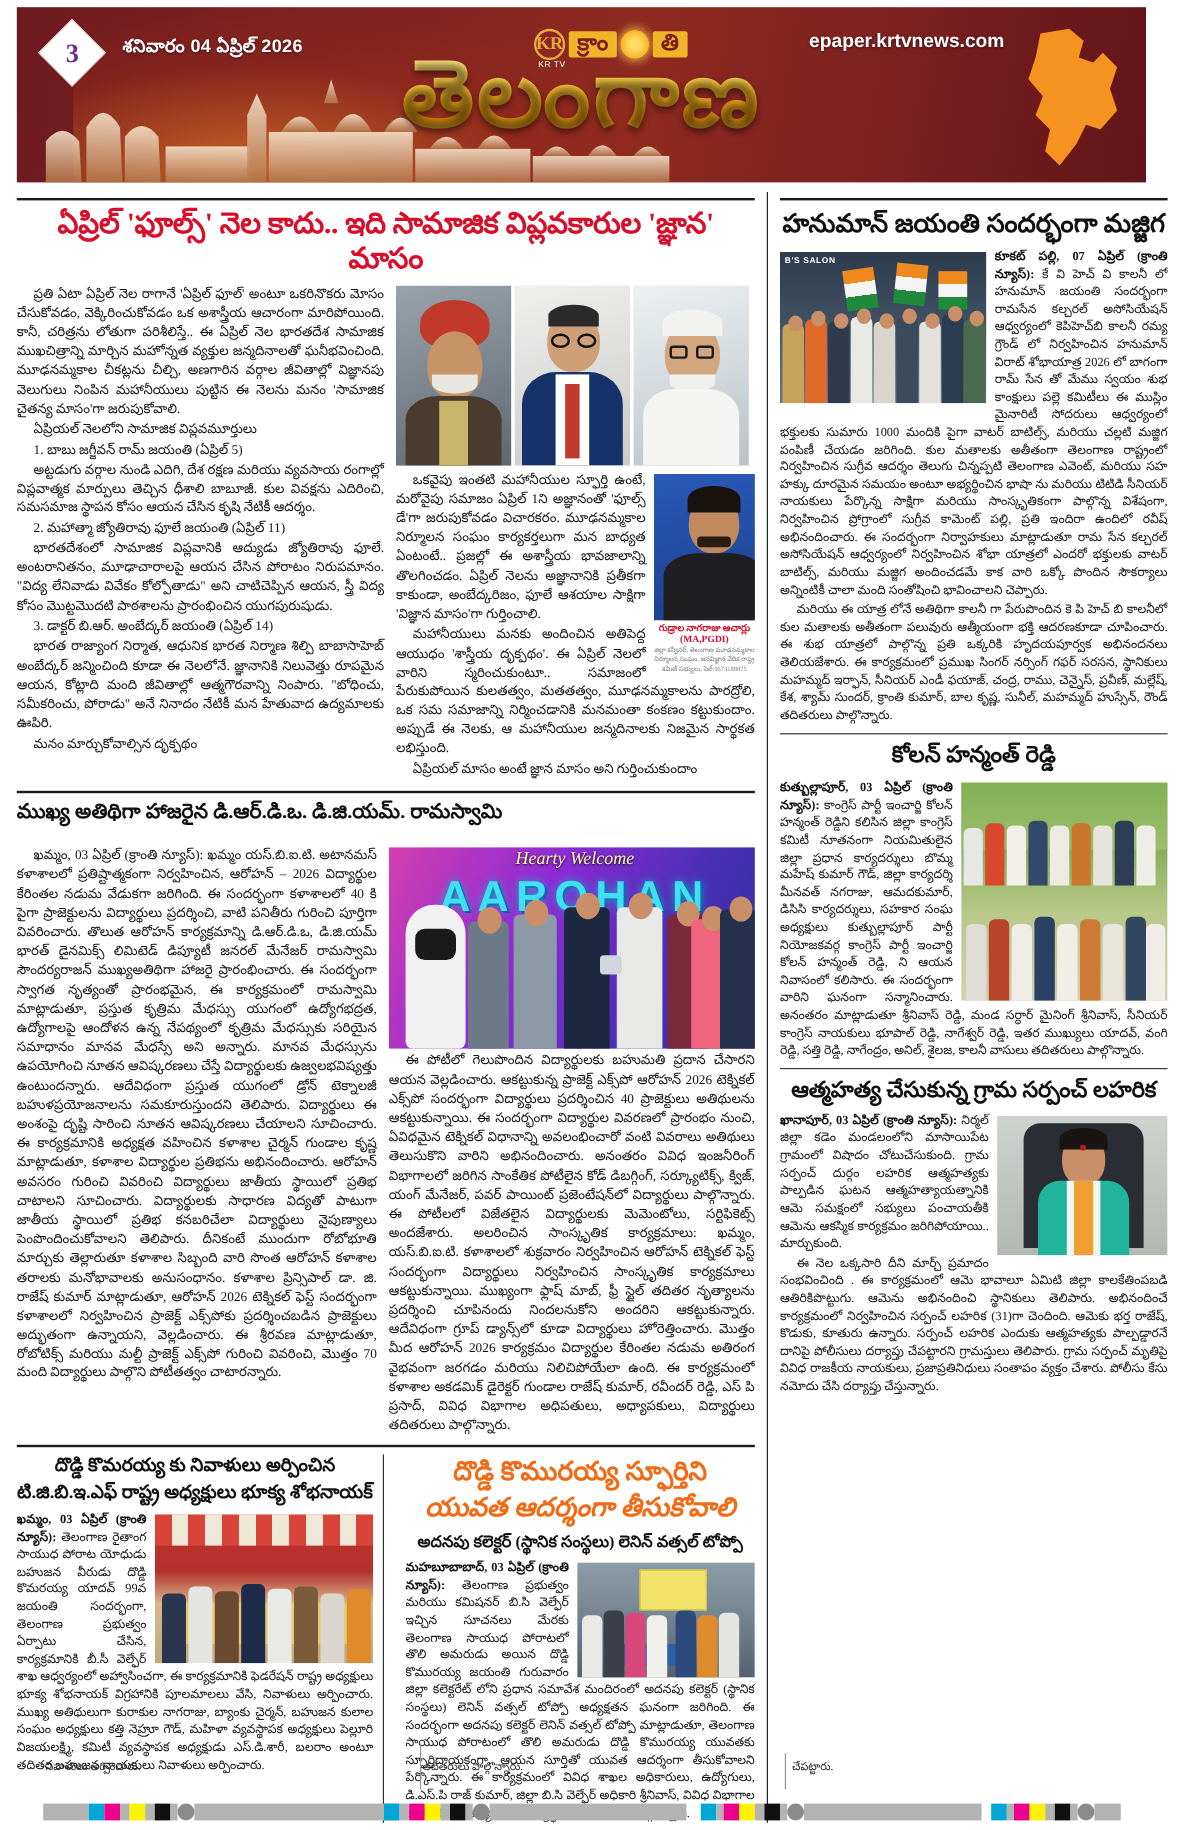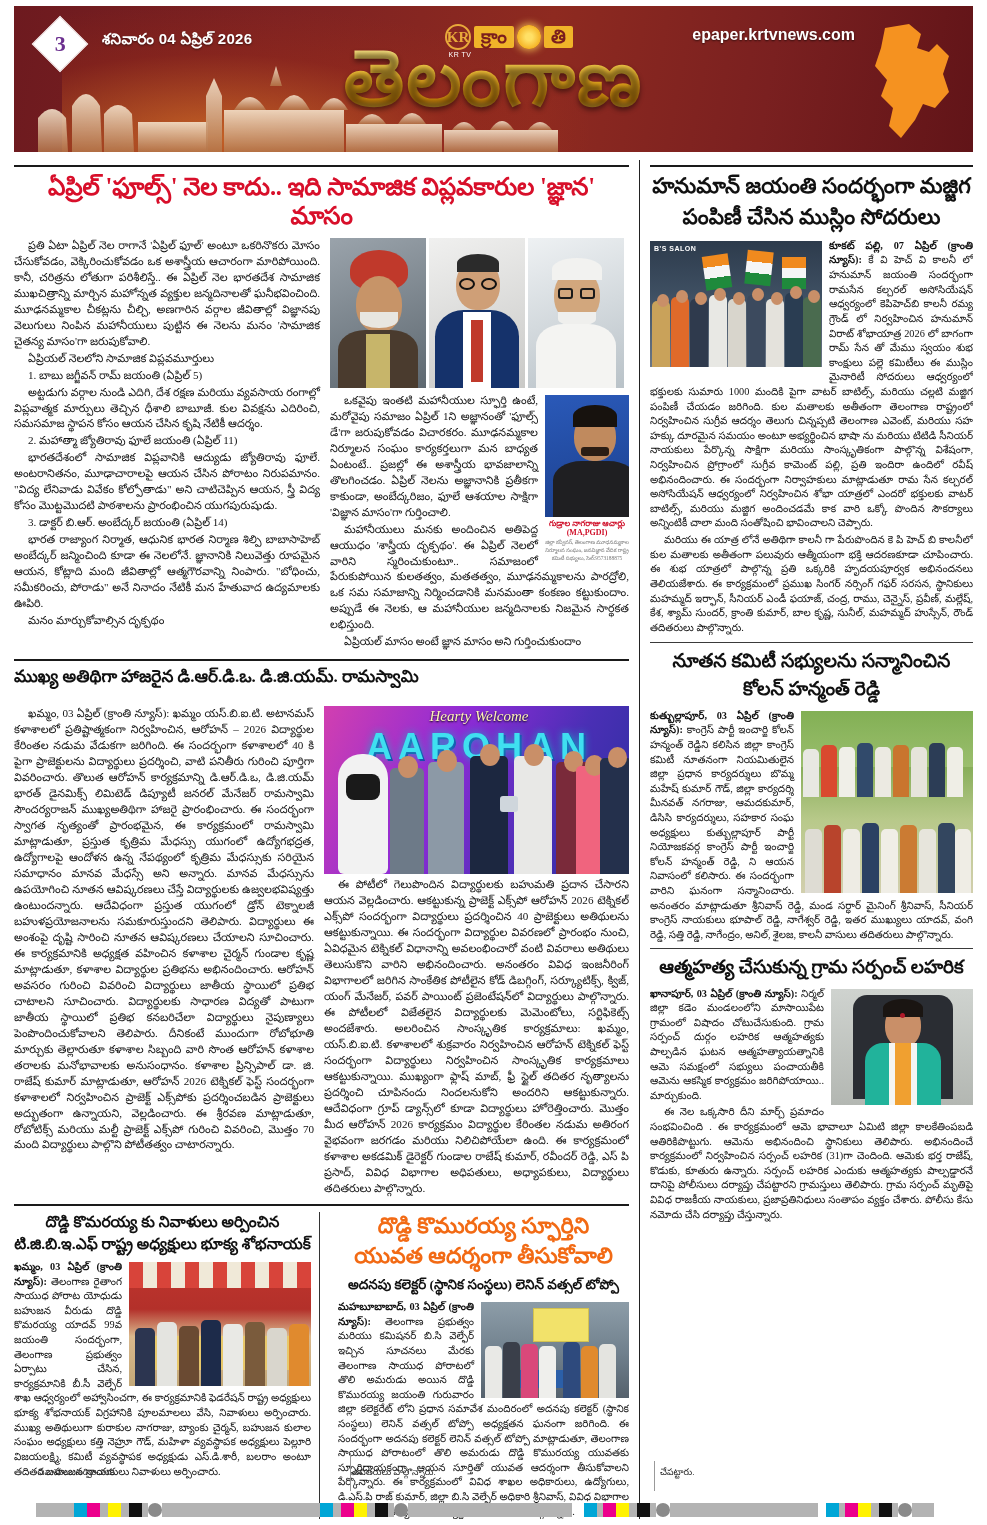--- a/index.html
+++ b/index.html
@@ -6,21 +6,21 @@
   body {
     width: 987px; height: 1525px;
     background: #ffffff;
     font-family: "Liberation Sans", "DejaVu Sans", sans-serif;
     overflow: hidden;
   }
   .page { position: relative; width: 987px; height: 1525px; background:#fff; }
 
   
   .masthead {
-    position: relative; height: 146px; margin: 6px 14px 0 14px;
+    position: relative; height: 146px; margin: 6px 32px 0 14px;
     background: linear-gradient(100deg,#6d1a1f 0%, #7e2222 28%, #8e2a20 55%, #7a2020 78%, #611418 100%);
     overflow: hidden;
     text-decoration: underline;
   }
   .mh-glow {
     position:absolute; left:5%; bottom:0; width:55%; height:100%;
     background: radial-gradient(ellipse at 28% 90%, rgba(255,150,40,.55) 0%, rgba(170,50,20,.25) 45%, rgba(0,0,0,0) 72%);
   }
   .skyline {
     position:absolute; left:24px; bottom:0; width:520px; height:96px;
@@ -374,21 +374,21 @@
             </div>
             <div class="body-txt sm">
               <p style="display:inline;text-indent:0;font-weight:bold;">ఖమ్మం, 03 ఏప్రిల్ (క్రాంతి న్యూస్):</p>
               <p style="display:inline;text-indent:0;">తెలంగాణ రైతాంగ సాయుధ పోరాట యోధుడు బహుజన వీరుడు దొడ్డి కొమరయ్య యాదవ్ 99వ జయంతి సందర్భంగా, తెలంగాణ ప్రభుత్వం ఏర్పాటు చేసిన, కార్యక్రమానికి బీ.సీ వెల్ఫేర్ శాఖ ఆధ్వర్యంలో అహ్వాసించగా, ఈ కార్యక్రమానికి ఫెడరేషన్ రాష్ట్ర అధ్యక్షులు భూక్య శోభనాయక్ విగ్రహానికి పూలమాలలు వేసి, నివాళులు అర్పించారు. ముఖ్య అతిథులుగా కురాకుల నాగరాజు, బ్యాంకు చైర్మన్, బహుజన కులాల సంఘం అధ్యక్షులు కత్తి నెహ్రూ గౌడ్, మహిళా వ్యవస్థాపక అధ్యక్షులు పెల్లూరి విజయలక్ష్మి, కమిటీ వ్యవస్థాపక అధ్యక్షుడు ఎస్.డి.శారీ, బలరాం అంటూ తదితర బహుజన నాయకులు నివాళులు అర్పించారు.</p>
             </div>
           </div>
         </div>
 
         <div class="sub-col" style="padding-left:8px;">
           <div class="hl-orange">దొడ్డి కొమురయ్య స్ఫూర్తిని</div>
-          <div class="hl-orange" style="margin-top:2px;">యువత ఆదర్శంగా తీసుకోవాలి</div>
+          <div class="hl-orange" style="margin-top:2px;font-style:italic;">యువత ఆదర్శంగా తీసుకోవాలి</div>
           <div class="hl-small-c" style="margin-top:5px;font-size:13.5px;">అదనపు కలెక్టర్ (స్థానిక సంస్థలు) లెనిన్ వత్సల్ టోప్పో</div>
           <div class="flowwrap" style="margin-top:6px;">
             <div class="imgR" style="width:148px;">
               <div class="grp" style="width:148px;height:96px;">
                 <div class="bg" style="background:linear-gradient(180deg,#8d9da8 0%,#6f7f8c 55%,#55616c 100%);"></div>
                 <div style="position:absolute;left:52px;top:6px;width:56px;height:34px;background:#f2e26a;border:1px solid #d3c24e;"></div>
                 <div style="position:absolute;left:34px;bottom:10px;width:54px;height:18px;background:#2b5fa8;"></div>
                 <div class="person" style="left:4px;width:17px;height:52px;background:#e9e9e6;"></div>
                 <div class="person" style="left:22px;width:17px;height:56px;background:#3a3f4a;"></div>
                 <div class="person" style="left:40px;width:17px;height:54px;background:#d9487a;"></div>
@@ -406,21 +406,20 @@
         </div>
       </div>
     </div>
 
     <div class="col-right">
 
       <div class="hr-thick"></div>
 
       <div>
         <div class="hl-b">హనుమాన్ జయంతి సందర్భంగా మజ్జిగ</div>
-        <div class="hl-b" style="margin-top:3px;">పంపిణీ చేసిన ముస్లిం సోదరులు</div>
 
         <div class="flowwrap" style="margin-top:7px;">
           <div class="imgL" style="width:172px;">
             <div class="grp" style="width:172px;height:126px;">
               <div class="bg" style="background:linear-gradient(180deg,#2d3b4c 0%,#3e4f62 42%,#6b7787 100%);"></div>
               <div style="position:absolute;left:4px;top:4px;font-size:7px;color:#fff;font-weight:bold;letter-spacing:.5px;">B'S SALON</div>
 
               <div style="position:absolute;left:54px;top:14px;width:26px;height:34px;
                    background:linear-gradient(180deg,#f08a1e 0 33%,#f5f5f5 33% 66%,#1f8a3c 66% 100%);transform:rotate(-8deg);"></div>
               <div style="position:absolute;left:96px;top:10px;width:26px;height:34px;
@@ -454,21 +453,20 @@
           </div>
           <div class="body-txt sm" style="margin-top:2px;">
             <p>మరియు ఈ యాత్ర లోనే అతిథిగా కాలనీ గా పేరుపొందిన కె పి హెచ్ బి కాలనీలో కుల మతాలకు అతీతంగా పలువురు ఆత్మీయంగా భక్తి ఆదరణకూడా చూపించారు. ఈ శుభ యాత్రలో పాల్గొన్న ప్రతి ఒక్కరికి హృదయపూర్వక అభినందనలు తెలియజేశారు. ఈ కార్యక్రమంలో ప్రముఖ సింగర్ నర్సింగ్ గఫర్ సరసన, స్థానికులు మహమ్మద్ ఇర్ఫాన్, సీనియర్ ఎండీ ఫయాజ్, చంద్ర, రాము, చెన్నైస్, ప్రవీణ్, మల్లేష్, కేశ, శ్యామ్ సుందర్, క్రాంతి కుమార్, బాల కృష్ణ, సునీల్, మహమ్మద్ హుస్సేన్, రౌండ్ తదితరులు పాల్గొన్నారు.</p>
           </div>
         </div>
       </div>
 
       <div class="hr-thin" style="margin-top:6px;"></div>
 
       <div>
-        <div class="hl-b" style="font-size:19px;">నూతన కమిటీ సభ్యులను సన్మానించిన</div>
         <div class="hl-b" style="font-size:19px;margin-top:3px;">కోలన్ హన్మంత్ రెడ్డి</div>
 
         <div class="flowwrap" style="margin-top:7px;">
           <div class="imgR" style="width:172px;">
             <div class="grp" style="width:172px;height:182px;">
               <div class="bg" style="background:linear-gradient(180deg,#9fc06a 0%,#86ad58 30%,#b8c98a 60%,#d2cfae 100%);"></div>
               <div style="position:absolute;left:0;right:0;top:0;height:56px;background:linear-gradient(180deg,#7fae52,#9dc070);opacity:.9;"></div>
 
               <div class="person" style="left:2px;bottom:96px;width:16px;height:48px;background:#e8e8e2;"></div>
               <div class="person" style="left:20px;bottom:96px;width:16px;height:52px;background:#d9492f;"></div>

